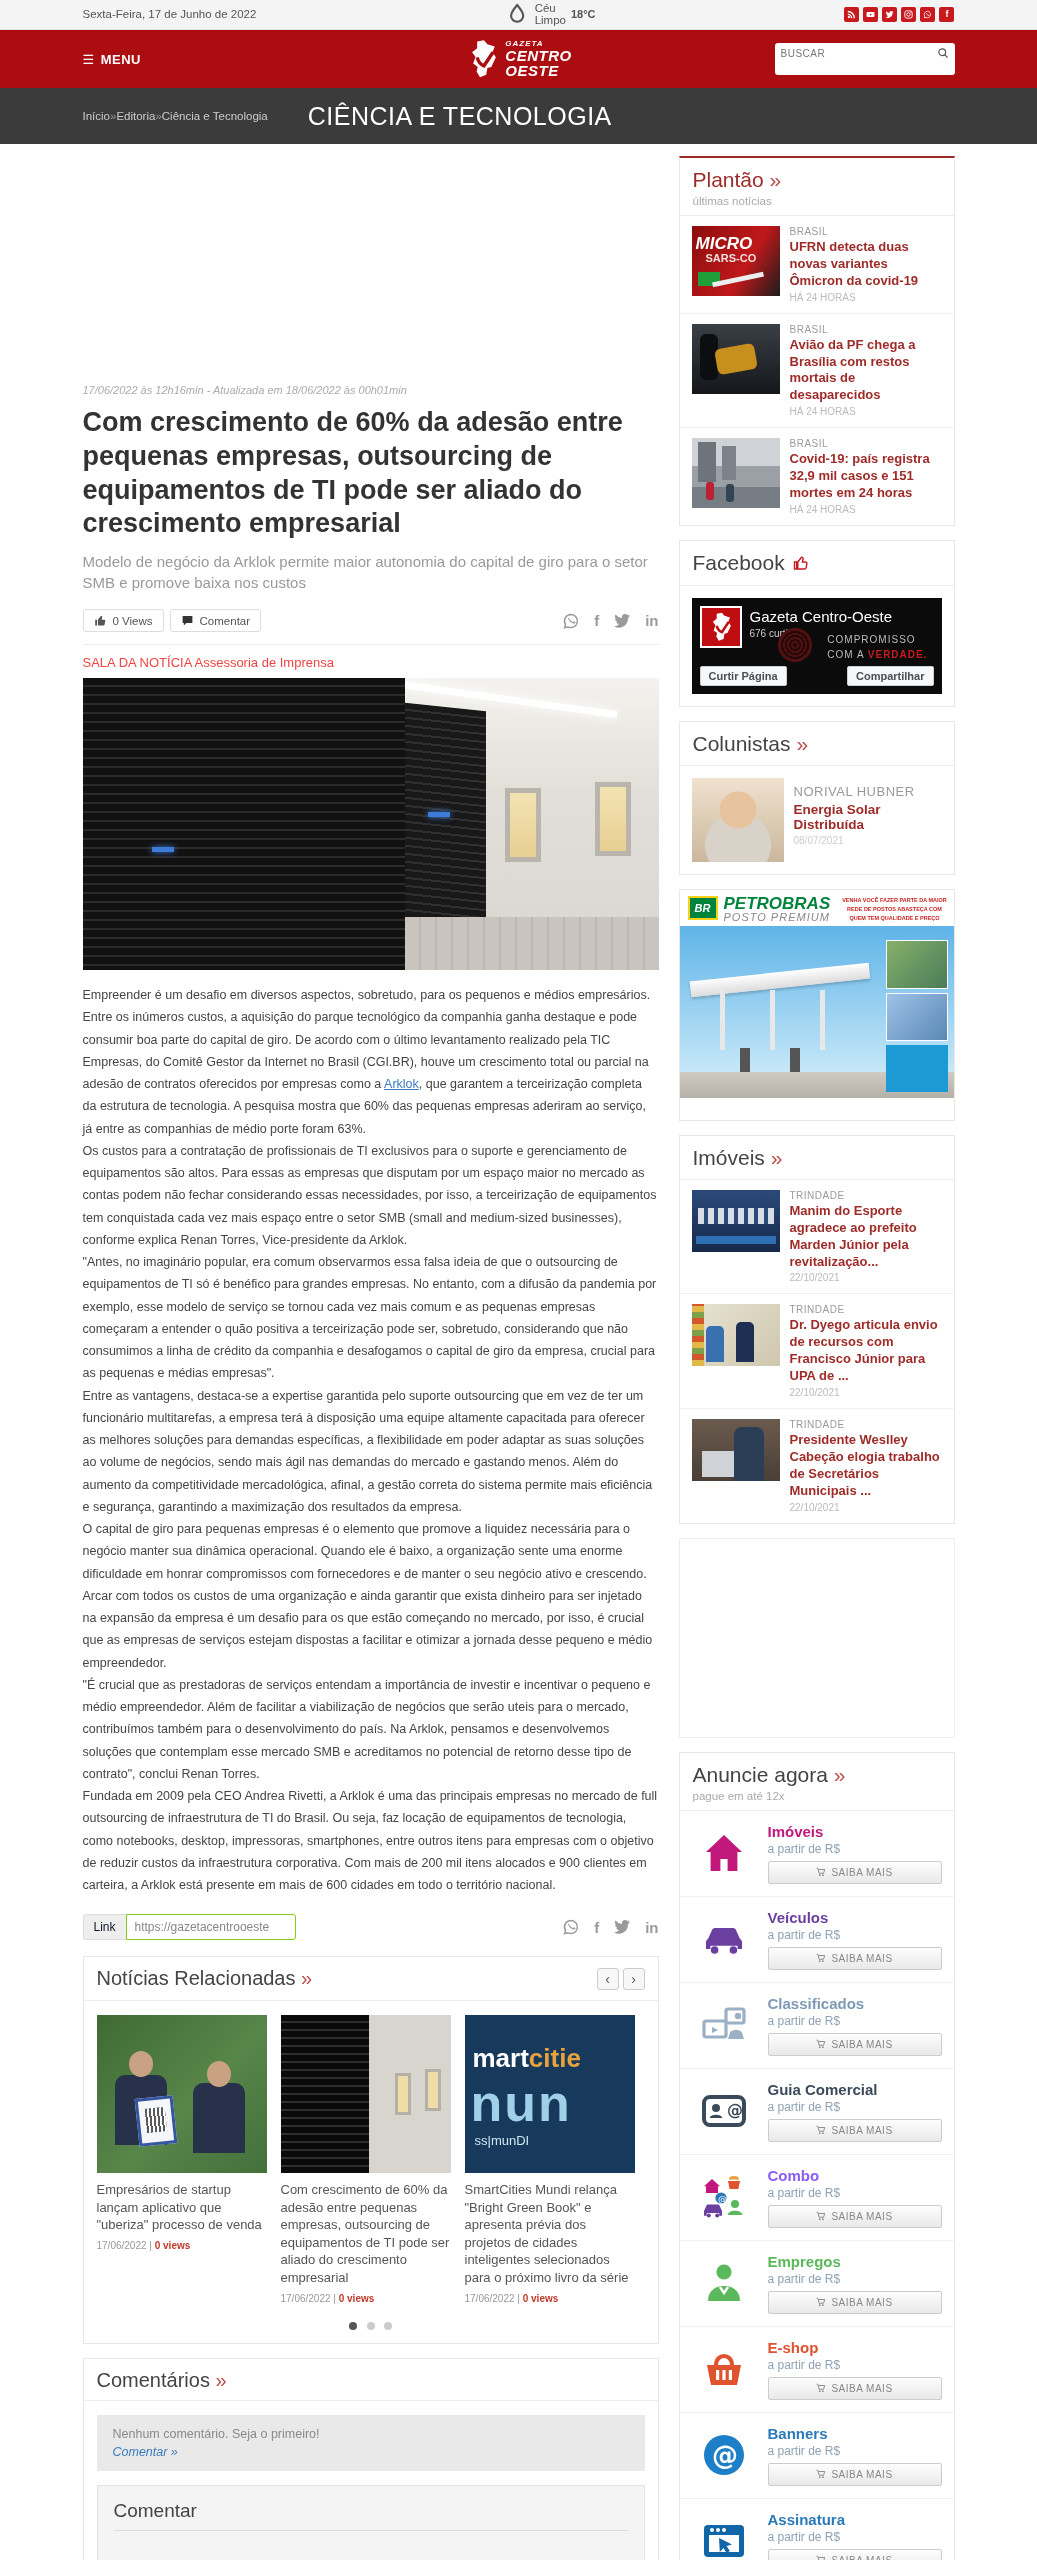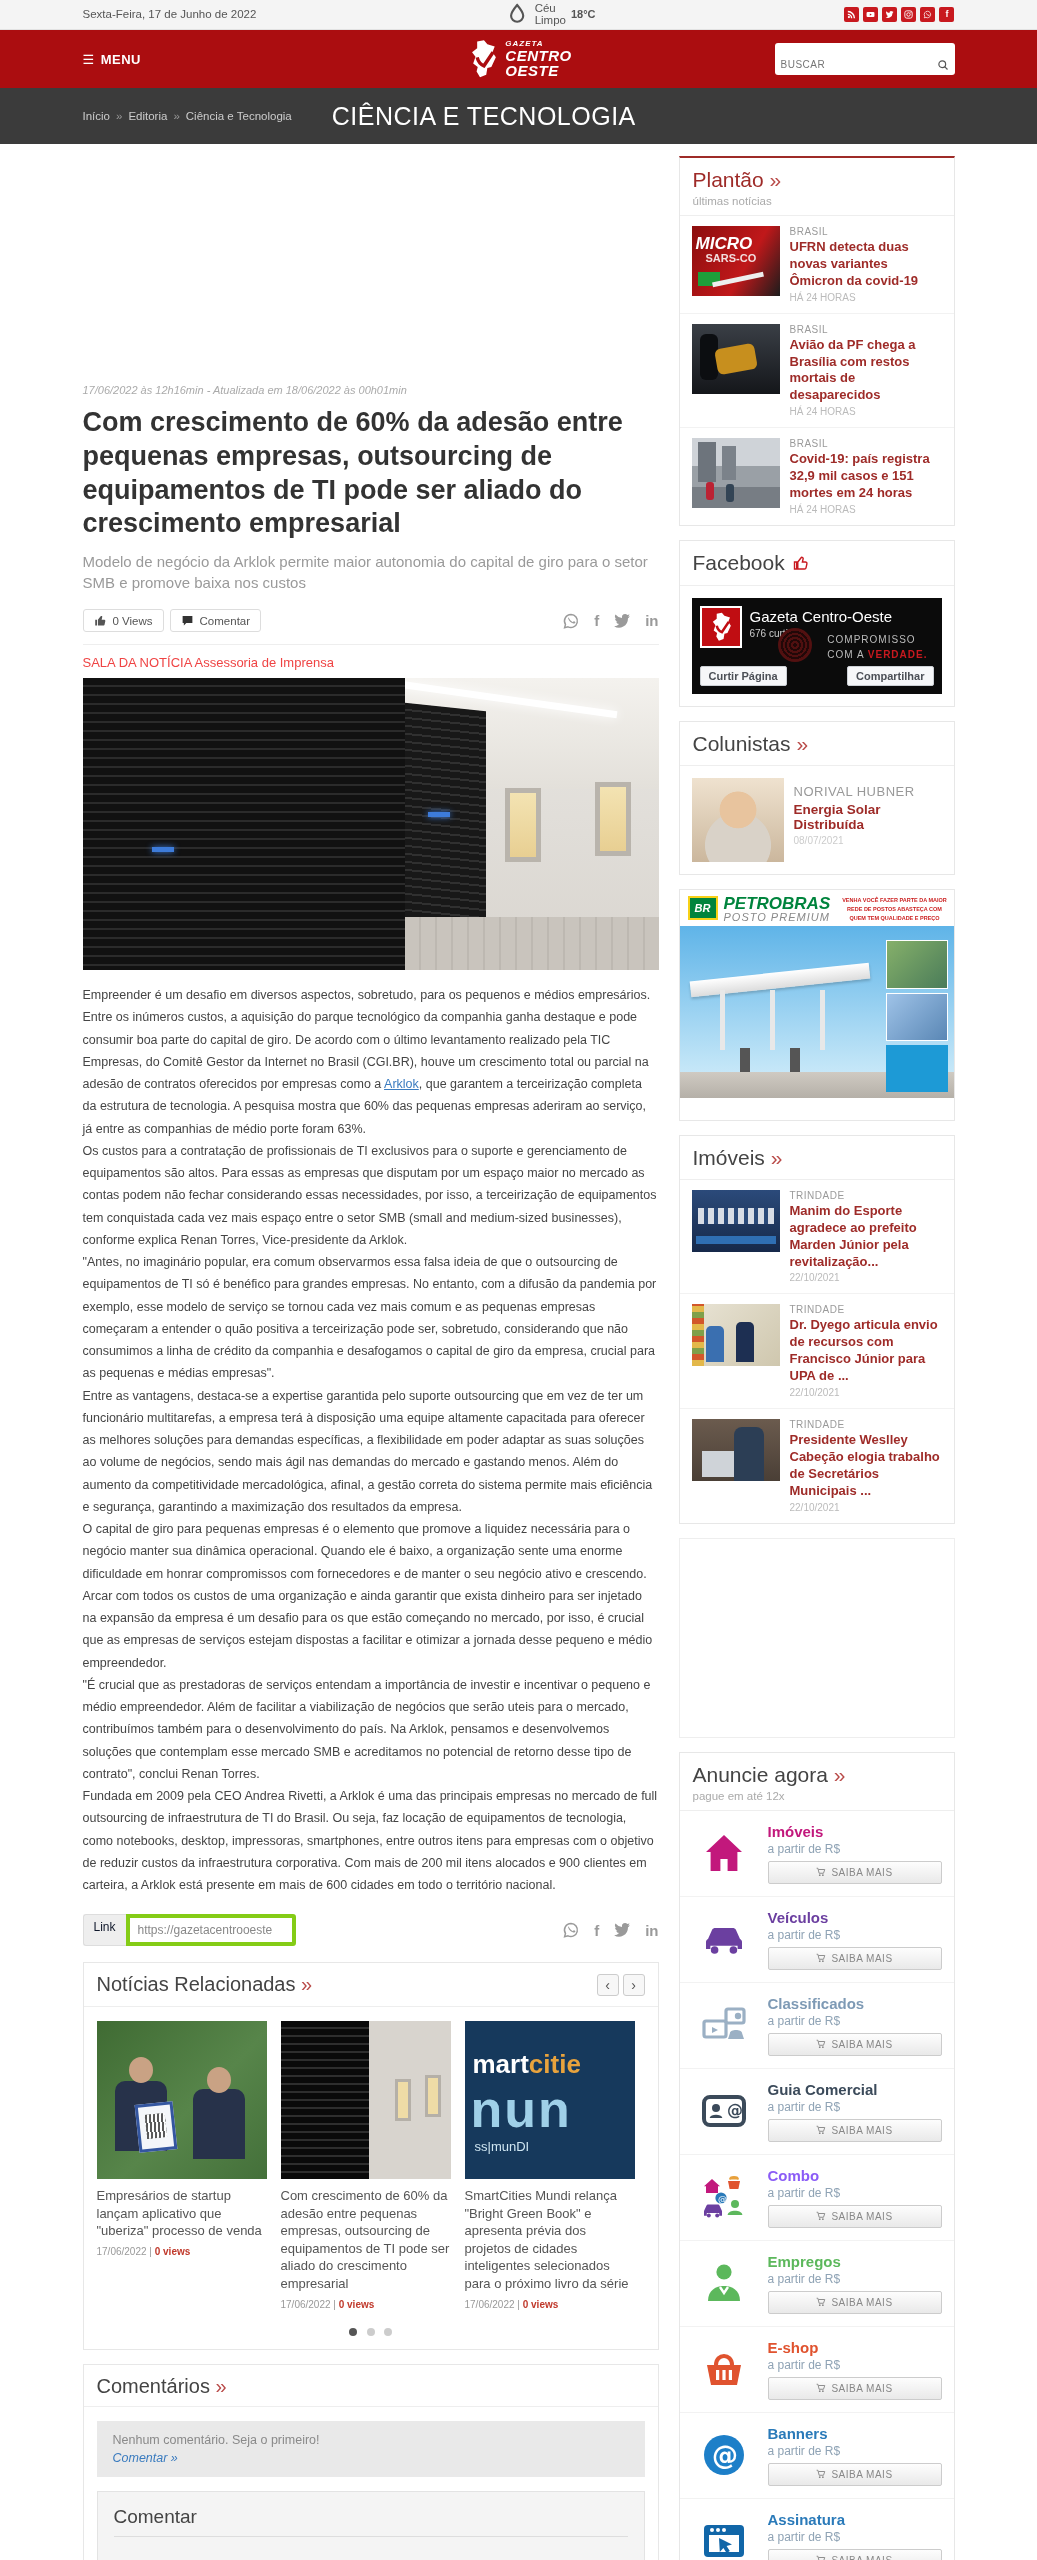--- a/index.html
+++ b/index.html
@@ -18,28 +18,28 @@
 
   
   .header { background:#ab0d10; height:58px; position:relative; display:flex; align-items:center; }
   .header-inner { width:872px; margin:0 auto; display:flex; align-items:center; justify-content:space-between; }
   .menu-btn { color:#fff; font-weight:bold; font-size:13px; letter-spacing:.5px; display:flex; gap:6px; align-items:center; cursor:pointer; }
   .logo { position:absolute; left:50%; transform:translateX(-50%); display:flex; align-items:center; gap:6px; }
   .logo-map { width:34px; height:40px; }
   .logo-txt { color:#fff; font-style:italic; font-weight:bold; line-height:1; text-align:left; }
   .logo-txt .sm { font-size:8px; letter-spacing:1px; display:block; }
   .logo-txt .lg { font-size:15px; display:block; letter-spacing:.5px; }
-  .search { background:#fff; border-radius:3px; width:180px; height:26px; display:flex; align-items:flex-start; padding:16px 6px; }
+  .search { background:#fff; border-radius:3px; width:180px; height:26px; display:flex; align-items:flex-end; padding:16px 6px; }
   .search input { border:0; outline:0; flex:1; font-size:10px; letter-spacing:.5px; color:#555; background:transparent; font-family:inherit; }
   .search svg { width:12px; height:12px; }
 
   
   .strip { background:#3b3b3b; height:56px; display:flex; align-items:center; }
   .strip-inner { width:872px; margin:0 auto; display:flex; align-items:center; gap:40px; }
-  .crumbs { color:#ccc; font-size:11.5px; display:flex; gap:6px; align-items:center; }
+  .crumbs { color:#ccc; font-size:11.5px; display:flex; gap:0; align-items:center; }
   .crumbs .sep { color:#999; }
   .crumbs span[data-interactable="true"] { cursor:pointer; }
   .strip-title { color:#fff; font-size:25px; font-weight:400; letter-spacing:.5px; }
 
   
   .container { width:872px; margin:0 auto; padding-top:12px; display:flex; gap:20px; align-items:flex-start; }
   .main-col { width:576px; }
   .side-col { width:276px; }
 
   .panel { background:#fff; border:1px solid #e7e7e7; margin-bottom:14px; }
@@ -70,21 +70,21 @@
   .hero .win { position:absolute; width:36px; height:74px; background:linear-gradient(180deg,#f3e3b2,#e8cf92); border:5px solid #b9b4ac; }
   .hero .w1 { right:118px; top:110px; } .hero .w2 { right:28px; top:104px; }
   .hero .floor { position:absolute; left:56%; bottom:0; right:0; height:18%; background:repeating-linear-gradient(90deg,#c9c4bd 0 14px,#bdb8b1 14px 16px); }
 
   .article-body p { font-size:12.5px; line-height:1.78; color:#454545; }
   .article-body .alink { color:#3a7bbf; text-decoration:underline; cursor:pointer; }
   .about-head { font-weight:bold; font-size:12.5px; margin-top:10px; }
   .link-row { display:flex; justify-content:space-between; align-items:center; margin:18px 0 16px; }
   .linkbox { display:flex; align-items:stretch; }
   .linkbox .lbl { background:#eee; border:1px solid #ddd; border-right:0; border-radius:3px 0 0 3px; padding:5px 10px; font-size:12px; color:#0f172a; }
-  .linkbox input { border:4px solid #84cc16; border-radius:0 3px 3px 0; padding:5px 8px; width:170px; font-size:12px; color:#888; font-family:inherit; outline:none; }
+  .linkbox input { border:1px solid #84cc16; border-radius:0 3px 3px 0; padding:5px 8px; width:170px; font-size:12px; color:#888; font-family:inherit; outline:none; }
 
   
   .rel-head { display:flex; justify-content:space-between; align-items:center; padding:10px 13px; border-bottom:1px solid #eee; }
   .rel-title { font-size:20px; color:#444; }
   .nav-btns { display:flex; gap:4px; }
   .navb { width:22px; height:22px; border:1px solid #ccc; background:#f7f7f7; border-radius:3px; color:#555; font-size:14px; line-height:20px; text-align:center; cursor:pointer; }
   .cards { display:flex; gap:14px; padding:14px 13px 6px; }
   .card { width:170px; cursor:pointer; }
   .card-img { width:170px; height:158px; position:relative; overflow:hidden; margin-bottom:8px; }
   .card-title { font-size:13px; color:#555; line-height:1.35; margin-bottom:6px; }

